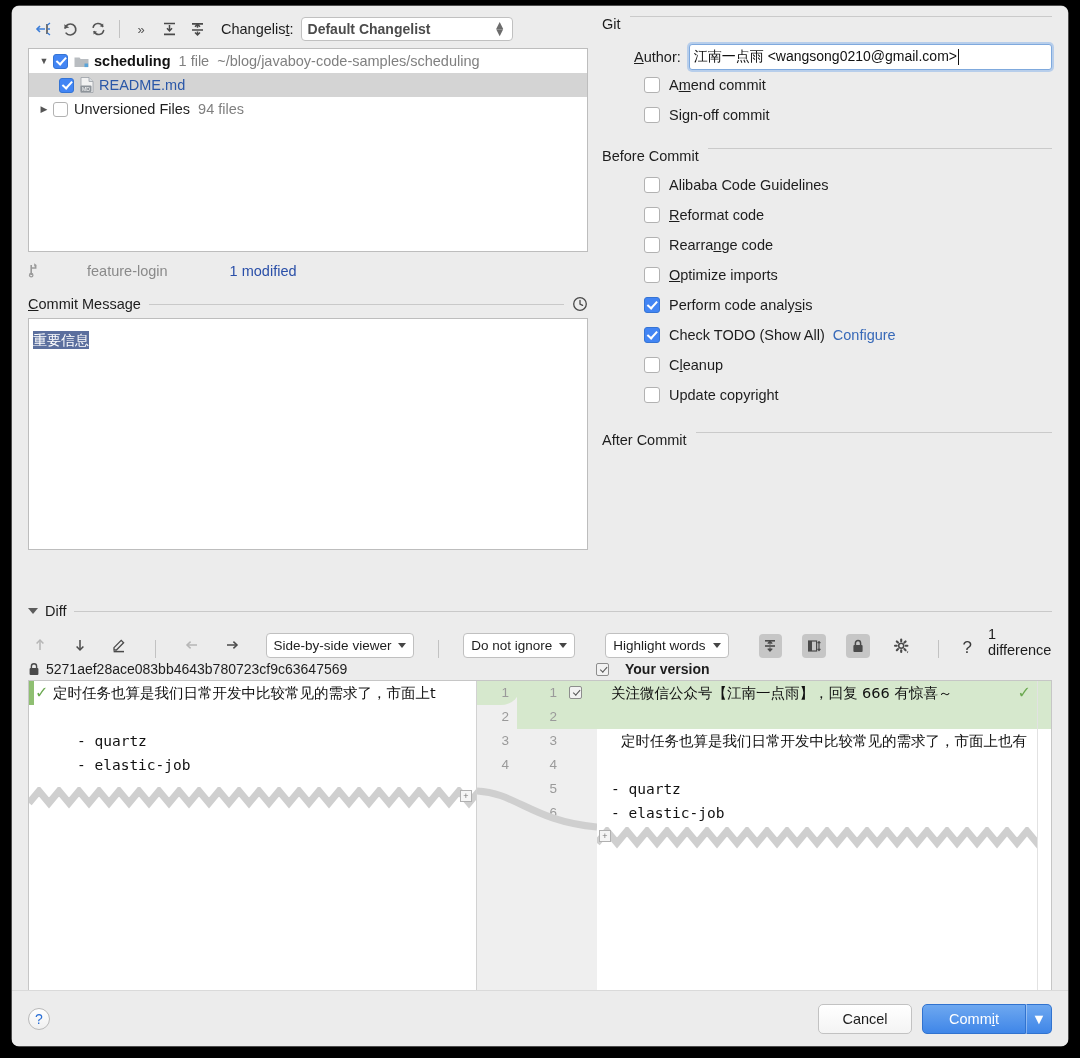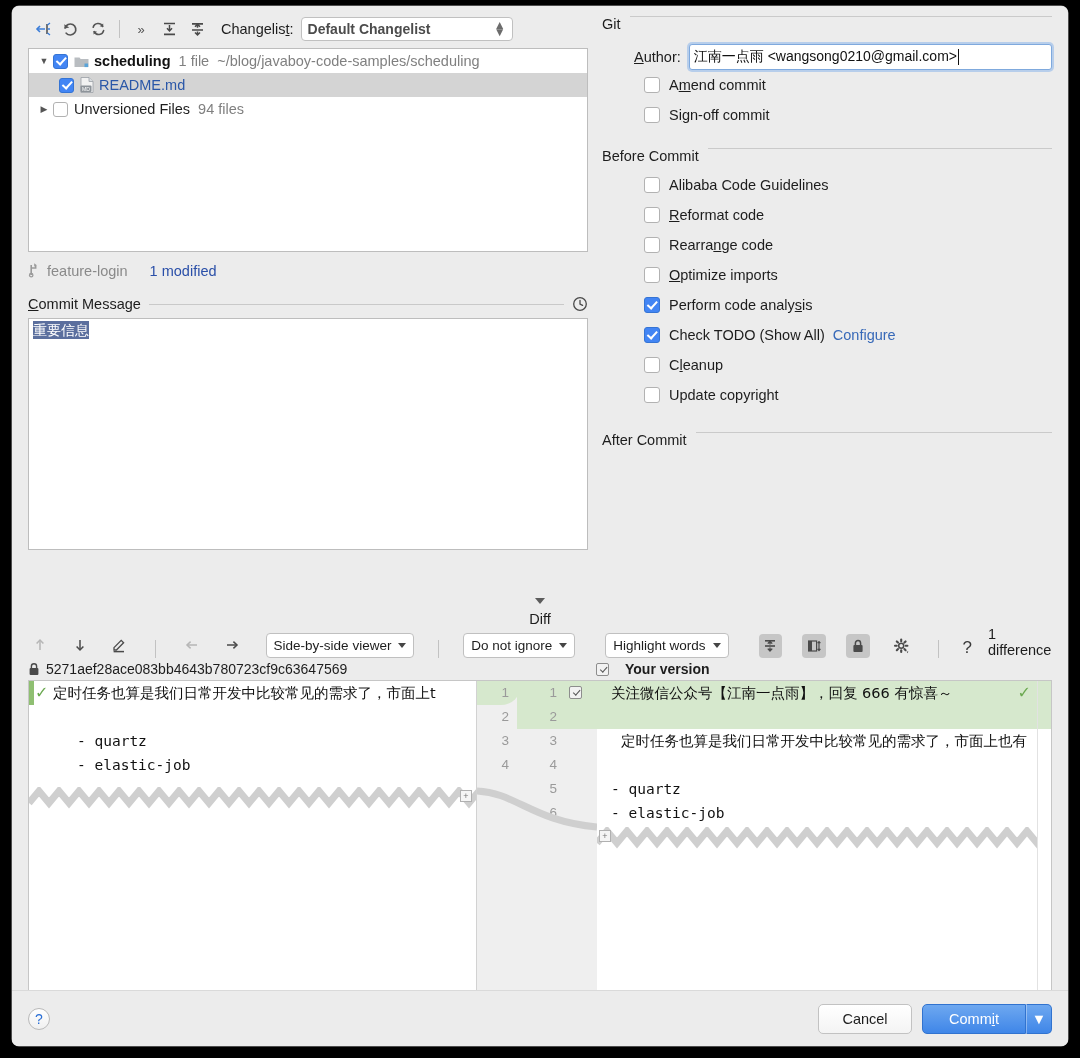--- a/index.html
+++ b/index.html
@@ -114,39 +114,39 @@
     width: 14px; height: 16px; margin-right: 5px; flex: 0 0 auto; position: relative;
   }
   .nm { font-weight: 700; color: #111; }
   .nm2 { color: #2a57a8; }
   .sub { color: #808080; margin-left: 8px; font-weight: 400; }
   .path { color: #808080; margin-left: 8px; font-weight: 400; }
 
   
   .branch-row {
     display: flex; align-items: center; height: 26px;
-    margin-top: 6px; width: 560px; font-size: 14.5px;
+    margin-top: 6px; width: 560px; font-size: 14.5px; gap: 40px;
   }
   .branch-name { color: #8a8a8a; margin-left: 6px; }
   .branch-mod { color: #2a4fa8; margin-left: 22px; }
 
   
   .sect { display: flex; align-items: center; gap: 8px; }
   .sect-title { font-size: 14.5px; color: #1d1d1d; white-space: nowrap; }
   .sect-title u { text-decoration: underline; }
   .rule { flex: 1; height: 1px; background: #c9c9c9; }
 
   
   .cm-header { margin-top: 12px; width: 560px; display:flex; align-items:center; gap:8px; }
   .clock-ic { width: 16px; height: 16px; flex: 0 0 auto; }
   .cm-box {
     margin-top: 6px;
     width: 560px; height: 232px;
     background: #fff; border: 1px solid #bdbdbd;
-    padding: 3px 4px;
+    padding: 13px 4px;
     font-size: 14px; color: #111;
   }
   .cm-sel { background: #5b6f9e; color: #fff; padding: 1px 0; }
 
   
   .grp { margin-bottom: 2px; }
   .grp-head { display: flex; align-items: flex-start; gap: 9px; }
   .grp-head .rule { background: #cacaca; }
   .grp-title { font-size: 14.5px; color: #1d1d1d; white-space: nowrap; }
   .field-row { display: flex; align-items: center; margin: 12px 0 0 0; padding-left: 32px; }
@@ -180,21 +180,21 @@
     content: "";
     width: 4px; height: 8px;
     border: solid #fff; border-width: 0 2px 2px 0;
     transform: rotate(42deg) translate(-0.5px,-1px);
   }
   .lnk { color: #3769b8; margin-left: 8px; }
   .mn { text-decoration: underline; }
 
   
   .diff-section { flex: 1 1 auto; display: flex; flex-direction: column; padding: 0 16px; }
-  .diff-head { display: flex; align-items: center; gap: 7px; height: 26px; flex-direction: column; }
+  .diff-head { display: flex; align-items: center; gap: 7px; height: 26px; }
   .tri { width: 0; height: 0; border-left: 5px solid transparent; border-right: 5px solid transparent; border-top: 6px solid #5c5c5c; }
   .diff-toolbar { display: flex; align-items: flex-end; height: 34px; gap: 16px; }
   .dtb { width: 28px; height: 26px; display: flex; align-items: center; justify-content: center; }
   .combo {
     height: 25px; background: #fff; border: 1px solid #c0c0c0; border-radius: 4px;
     display: flex; align-items: center; gap: 7px;
     padding: 0 7px; font-size: 13.5px; color: #1d1d1d; margin-left: 6px;
     white-space: nowrap;
   }
   .combo .cv { width: 0; height: 0; border-left: 4.5px solid transparent; border-right: 4.5px solid transparent; border-top: 5px solid #454545; }

